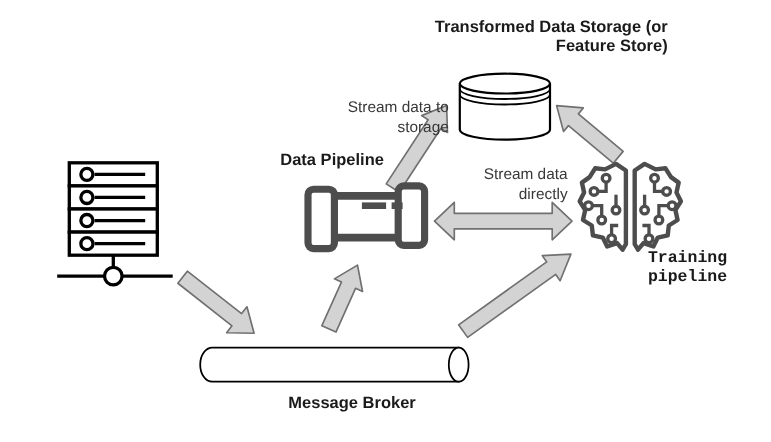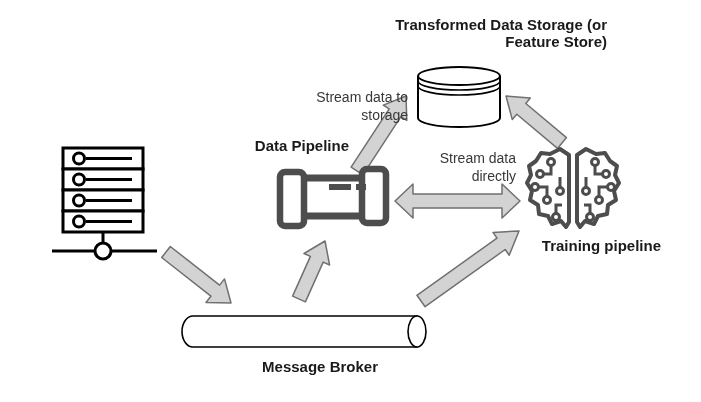--- a/index.html
+++ b/index.html
@@ -101,16 +101,16 @@
 
   <div class="lbl lbl-bold" style="left:345px;top:16px;width:262px;">Transformed Data Storage (or Feature Store)</div>
 
 
   <div class="lbl lbl-bold" style="left:237px;top:137px;width:112px;">Data Pipeline</div>
 
   <div class="lbl lbl-reg" style="left:294px;top:88px;width:114px;">Stream data to storage</div>
 
   <div class="lbl lbl-reg" style="left:404px;top:149px;width:112px;">Stream data directly</div>
 
-  <div class="lbl lbl-bold" style="left:521px;top:237px;width:140px;">Training pipeline</div>
+  <div class="lbl lbl-bold" style="left:521px;top:226px;width:140px;font-family:Liberation Mono, monospace;">Training pipeline</div>
 
   <div class="lbl lbl-bold" style="left:253px;top:358px;width:125px;">Message Broker</div>
 </div>
 
 </body></html>

